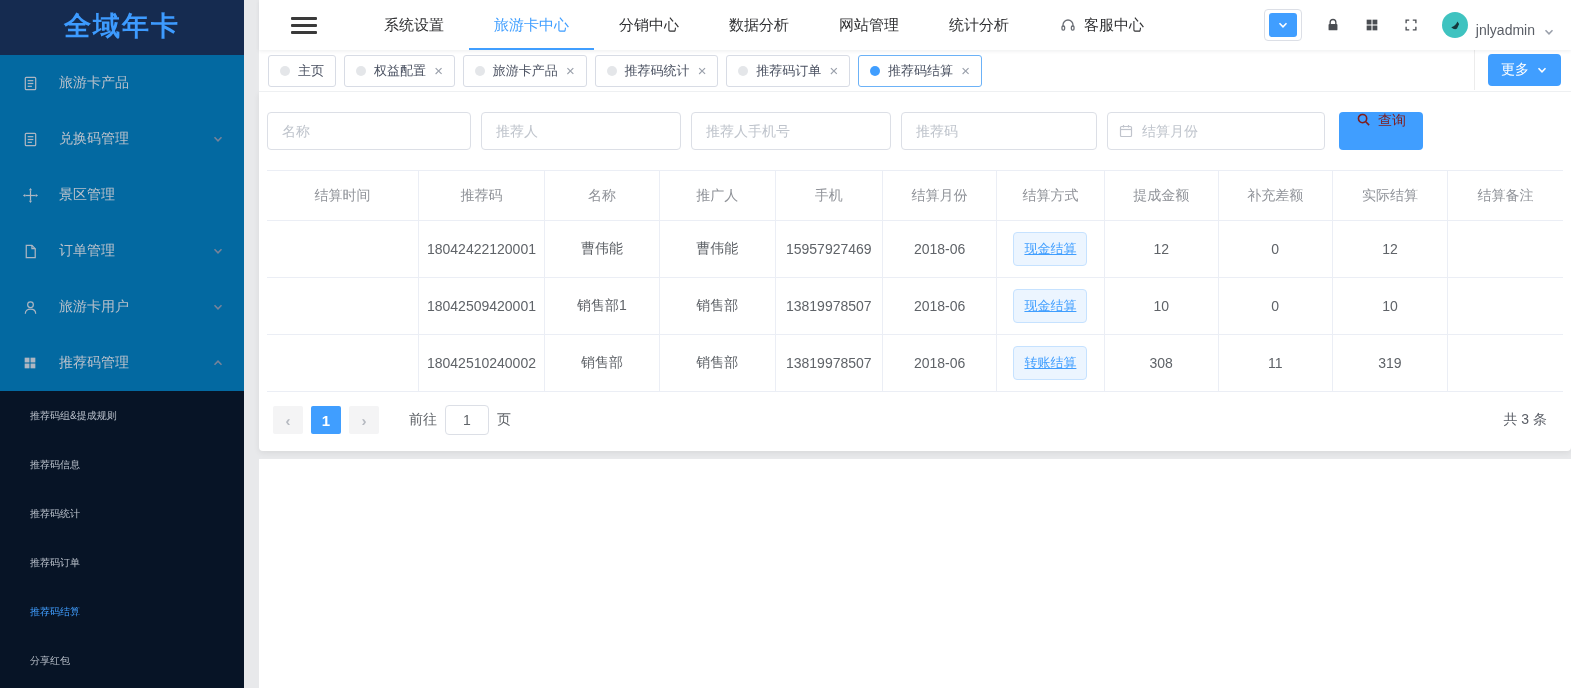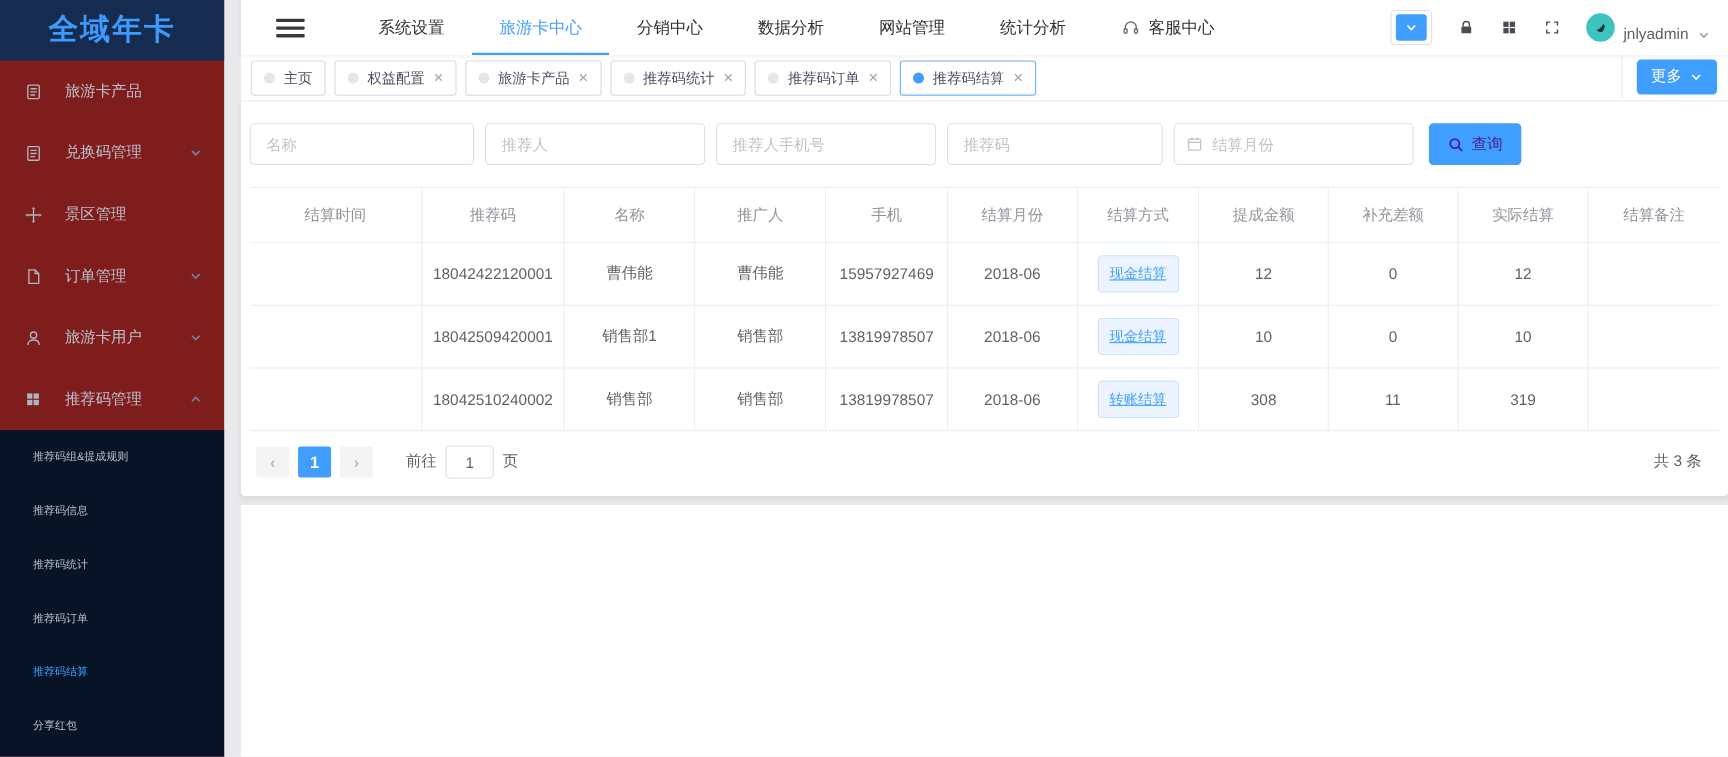--- a/index.html
+++ b/index.html
@@ -1,21 +1,21 @@
 <!DOCTYPE html>
 <html style="--accent: #409eff; --avatar: #3fc3c0;"><head>
 <meta charset="utf-8">
 <style>
   * { box-sizing: border-box; margin: 0; padding: 0; }
   html,body { width:1571px; height:688px; overflow:hidden;
     font-family:"Liberation Sans","DejaVu Sans",sans-serif; }
   .app { display:flex; width:1571px; height:688px; background:#e8e9eb; }
 
   
-  .sidebar { width:204px; flex:none; background:#7f1d1d; display:flex; flex-direction:column; }
+  .sidebar { width:244px; flex:none; background:#0369a1; display:flex; flex-direction:column; }
   .logo { height:55px; line-height:53px; text-align:center; background:#152b50;
     color:#3d9bff; font-size:27px; font-weight:bold; letter-spacing:2px; }
   .menu-item { height:56px; display:flex; align-items:center; padding:0 20px 0 22px;
     font-size:14px; color:#bac1cb; cursor:pointer; }
   .mi-icon { width:20px; display:flex; margin-right:17px; color:#aeb6c2; }
   .mi-label { flex:1; }
   .mi-arrow { color:#77839a; display:flex; }
   .submenu { background:#071426; flex:1; }
   .submenu-item { height:49px; line-height:49px; padding-left:30px; font-size:10px;
     color:#bac1cb; cursor:pointer; }
@@ -70,22 +70,22 @@
   .f-input { position:relative; }
   .f-input input { height:38px; border:1px solid #dcdfe6; border-radius:4px; padding:0 14px;
     font-size:14px; color:#606266; outline:none; background:#fff; }
   .f-input input::placeholder { color:#bfc4cc; }
   .f-input:nth-child(1) input { width:204px; }
   .f-input:nth-child(2) input { width:200px; }
   .f-input:nth-child(3) input { width:200px; }
   .f-input:nth-child(4) input { width:196px; }
   .f-input:nth-child(5) input { width:218px; padding-left:34px; }
   .f-input .cal { position:absolute; left:11px; top:11px; color:#c0c4cc; display:flex; }
-  .search-btn { height:38px; margin-left:4px; background:var(--accent); color:#4c1d95; border:none;
-    border-radius:4px; padding:0 17px; font-size:14px; display:flex; align-items:center; gap:7px;
+  .search-btn { height:38px; margin-left:4px; background:var(--accent); color:#7f1d1d; border:none;
+    border-radius:4px; padding:0 17px; font-size:14px; display:flex; align-items:flex-start; gap:7px;
     cursor:pointer; }
   .search-btn .sb-icon { display:flex; }
 
   table { width:100%; border-collapse:collapse; table-layout:fixed; margin-top:20px;
     border-top:1px solid #ebeef5; }
   th { height:50px; font-size:14px; font-weight:normal; color:#909399; text-align:center;
     border-bottom:1px solid #ebeef5; }
   td { height:57px; font-size:14px; color:#5f6368; text-align:center;
     border-bottom:1px solid #ebeef5; overflow:hidden; white-space:nowrap; }
   th:not(:last-child), td:not(:last-child) { border-right:1px solid #ebeef5; }

